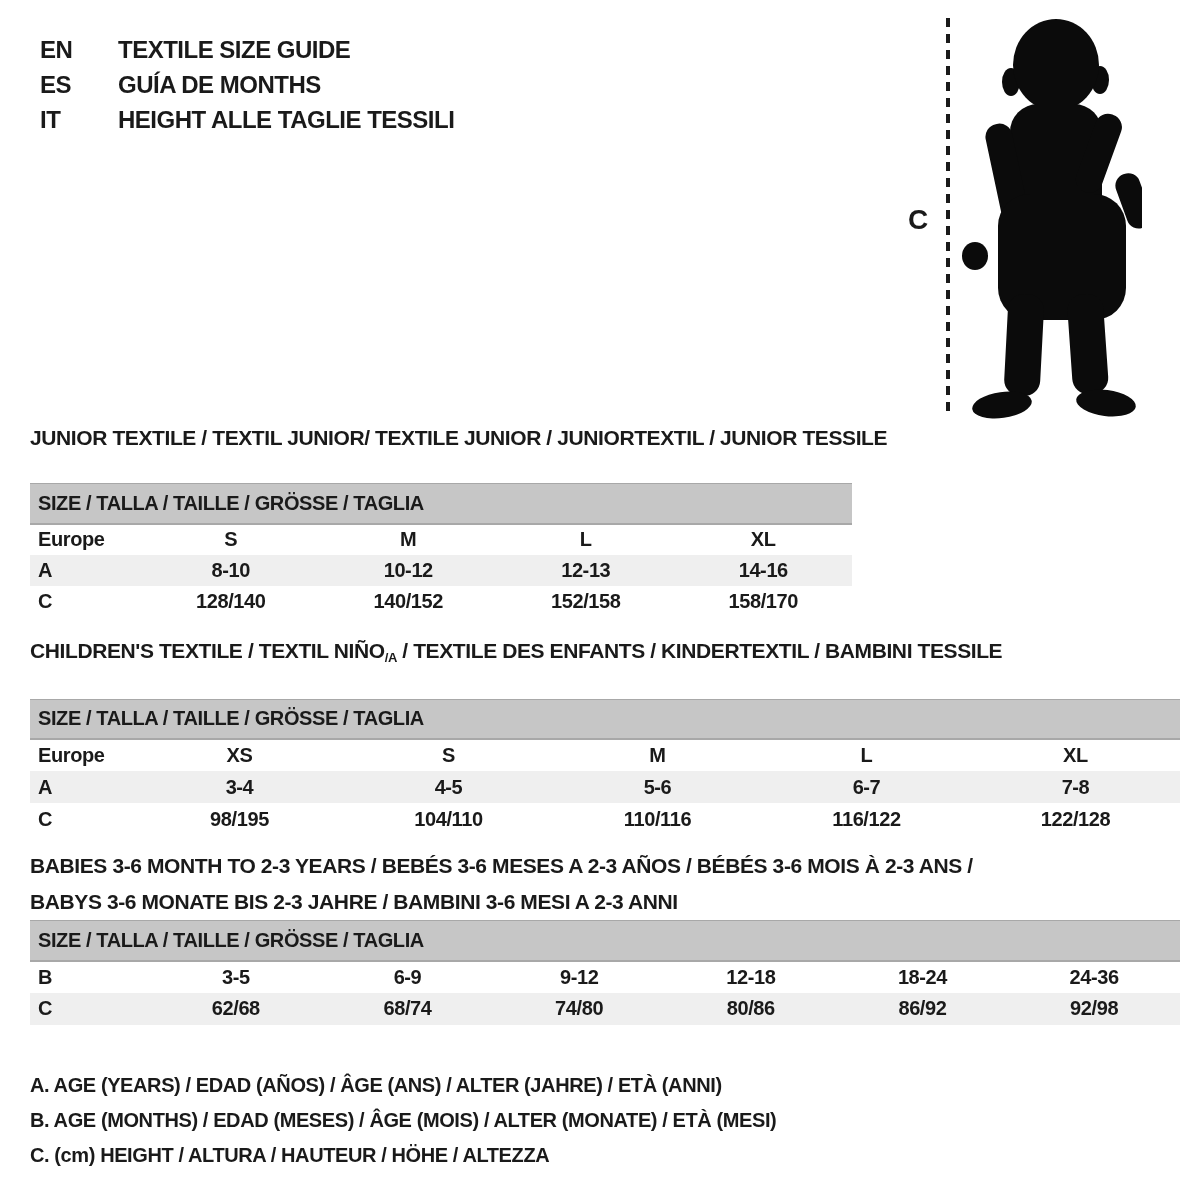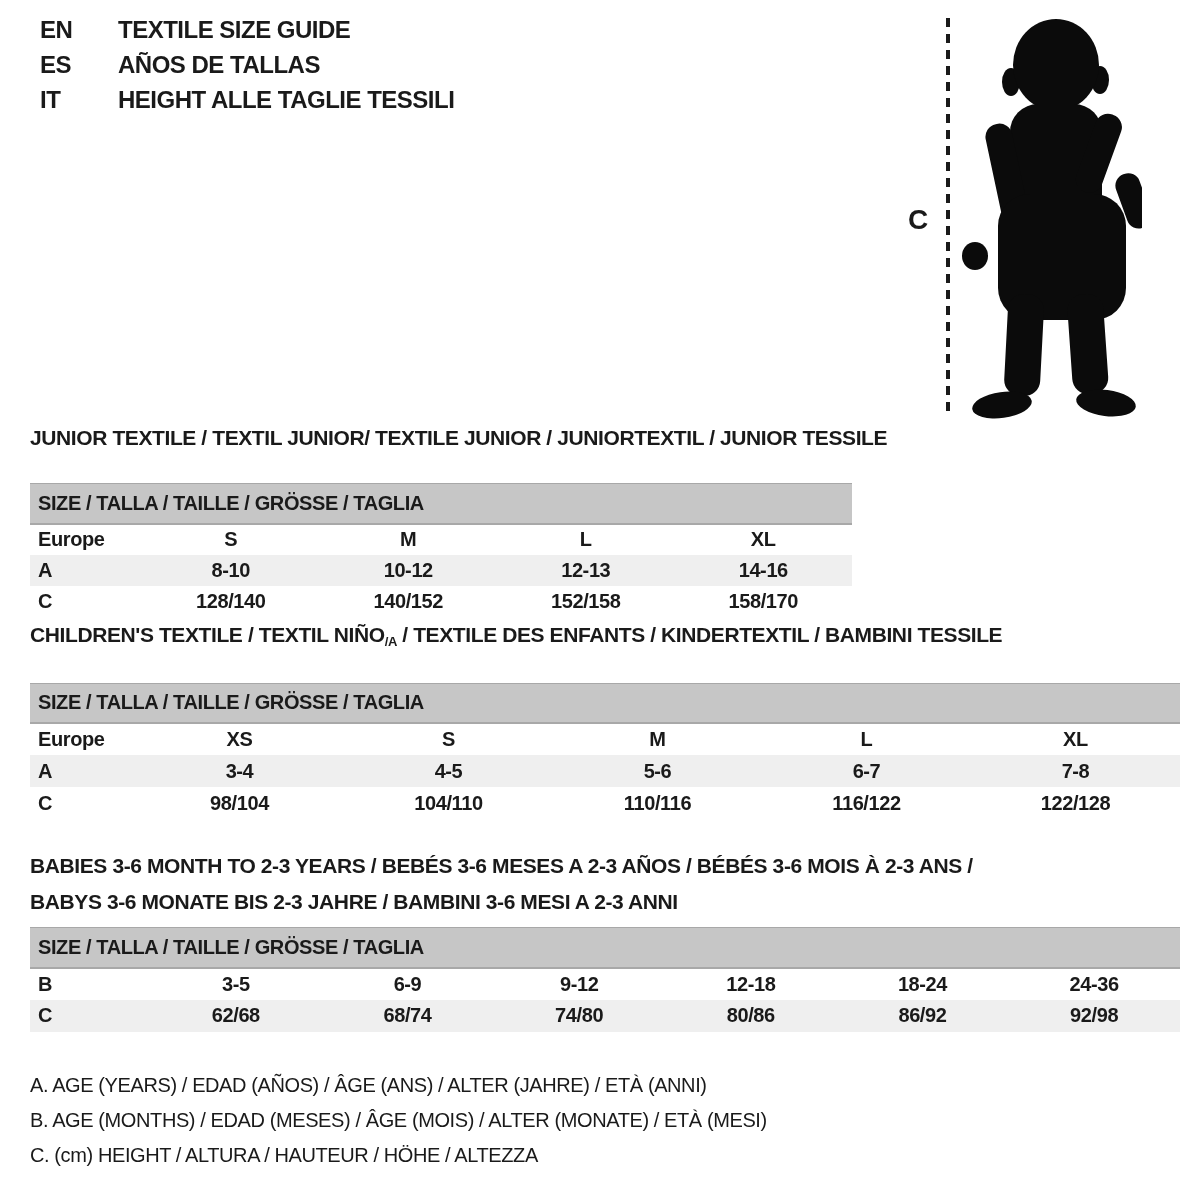--- a/index.html
+++ b/index.html
@@ -14,45 +14,45 @@
   html,body{margin:0;padding:0;background:var(--bg);}
   .canvas{
     position:relative;
     width:1200px;height:1200px;
     background:var(--bg);
     color:var(--ink);
     font-family:"Liberation Sans","DejaVu Sans",sans-serif;
     overflow:hidden;
   }
   
-  .lang-list{position:absolute;left:40px;top:12px;}
+  .lang-list{position:absolute;left:40px;top:32px;}
   .lang-row{display:flex;height:35px;align-items:center;}
   .lang-code,.lang-title{
     font-weight:bold;font-size:24px;letter-spacing:-0.5px;white-space:nowrap;
   }
   .lang-code{width:78px;flex:0 0 78px;}
   
   .measure-label{position:absolute;left:908px;top:204px;font-size:28px;font-weight:bold;}
   .measure-line{
     position:absolute;left:946px;top:18px;width:4px;height:398px;
     background:repeating-linear-gradient(to bottom,var(--ink) 0px,var(--ink) 9px,transparent 9px,transparent 16px);
   }
   .baby-svg{position:absolute;left:958px;top:16px;width:184px;height:404px;}
   
   .size-section{position:absolute;left:30px;}
   .sec1{top:425px;width:822px;}
-  .sec2{top:622px;width:1150px;}
+  .sec2{top:638px;width:1150px;}
   .sec3{top:848px;width:1150px;}
   .section-title{
     margin:0;font-size:21px;line-height:26px;font-weight:bold;
     letter-spacing:-0.4px;white-space:nowrap;
   }
   .sec1 .section-title{margin-bottom:32px;}
   .sec2 .section-title{margin-bottom:28px;}
-  .sec3 .titles{margin-bottom:7px;}
+  .sec3 .titles{margin-bottom:0;}
   .sec3 .section-title{line-height:36px;}
   .sub-part{font-size:0.62em;vertical-align:-0.28em;}
   table{border-collapse:collapse;width:100%;table-layout:fixed;}
   th.size-bar{
     background:var(--bar-gray);
     border-top:1px solid var(--bar-edge);
     border-bottom:2px solid var(--bar-edge);
     text-align:left;font-size:20px;font-weight:bold;letter-spacing:-0.4px;
     height:40px;padding:0 0 0 8px;white-space:nowrap;
   }
@@ -61,35 +61,35 @@
     text-align:center;padding:0;white-space:nowrap;margin-left:48px;
   }
   .sec2 td,.sec3 td{height:32px;}
   td.row-label{text-align:left;padding-left:8px;}
   tr.shaded td{background:var(--row-shade);}
   col.label-col1{width:112px;}
   col.label-col2{width:105px;}
   col.label-col3{width:120px;}
   
   .legend{position:absolute;left:30px;top:1068px;}
-  .legend-row{font-size:20px;font-weight:normal;line-height:35px;letter-spacing:-0.4px;white-space:nowrap;}
+  .legend-row{font-size:20px;font-weight:bold;line-height:35px;letter-spacing:-0.4px;white-space:nowrap;}
 </style>
 </head>
 <body>
 
 <div class="canvas">
 
   <div class="lang-list">
     <div class="lang-row">
       <span class="lang-code">EN</span>
       <span class="lang-title">TEXTILE SIZE GUIDE</span>
     </div>
     <div class="lang-row">
       <span class="lang-code">ES</span>
-      <span class="lang-title">AÑOS DE TALLAS</span>
+      <span class="lang-title">GUÍA DE MONTHS</span>
     </div>
     <div class="lang-row">
       <span class="lang-code">IT</span>
       <span class="lang-title">HEIGHT ALLE TAGLIE TESSILI</span>
     </div>
   </div>
 
   <div class="measure-label">C</div>
   <div class="measure-line"></div>
   <svg class="baby-svg" viewBox="0 0 184 404" xmlns="http://www.w3.org/2000/svg">
@@ -188,21 +188,21 @@
         <tr class="shaded">
           <td class="row-label">A</td>
           <td>3-4</td>
           <td>4-5</td>
           <td>5-6</td>
           <td>6-7</td>
           <td>7-8</td>
         </tr>
         <tr>
           <td class="row-label">C</td>
-          <td>98/104</td>
+          <td>98/195</td>
           <td>104/110</td>
           <td>110/116</td>
           <td>116/122</td>
           <td>122/128</td>
         </tr>
       </tbody>
     </table>
   </section>
 
   <section class="size-section sec3">

